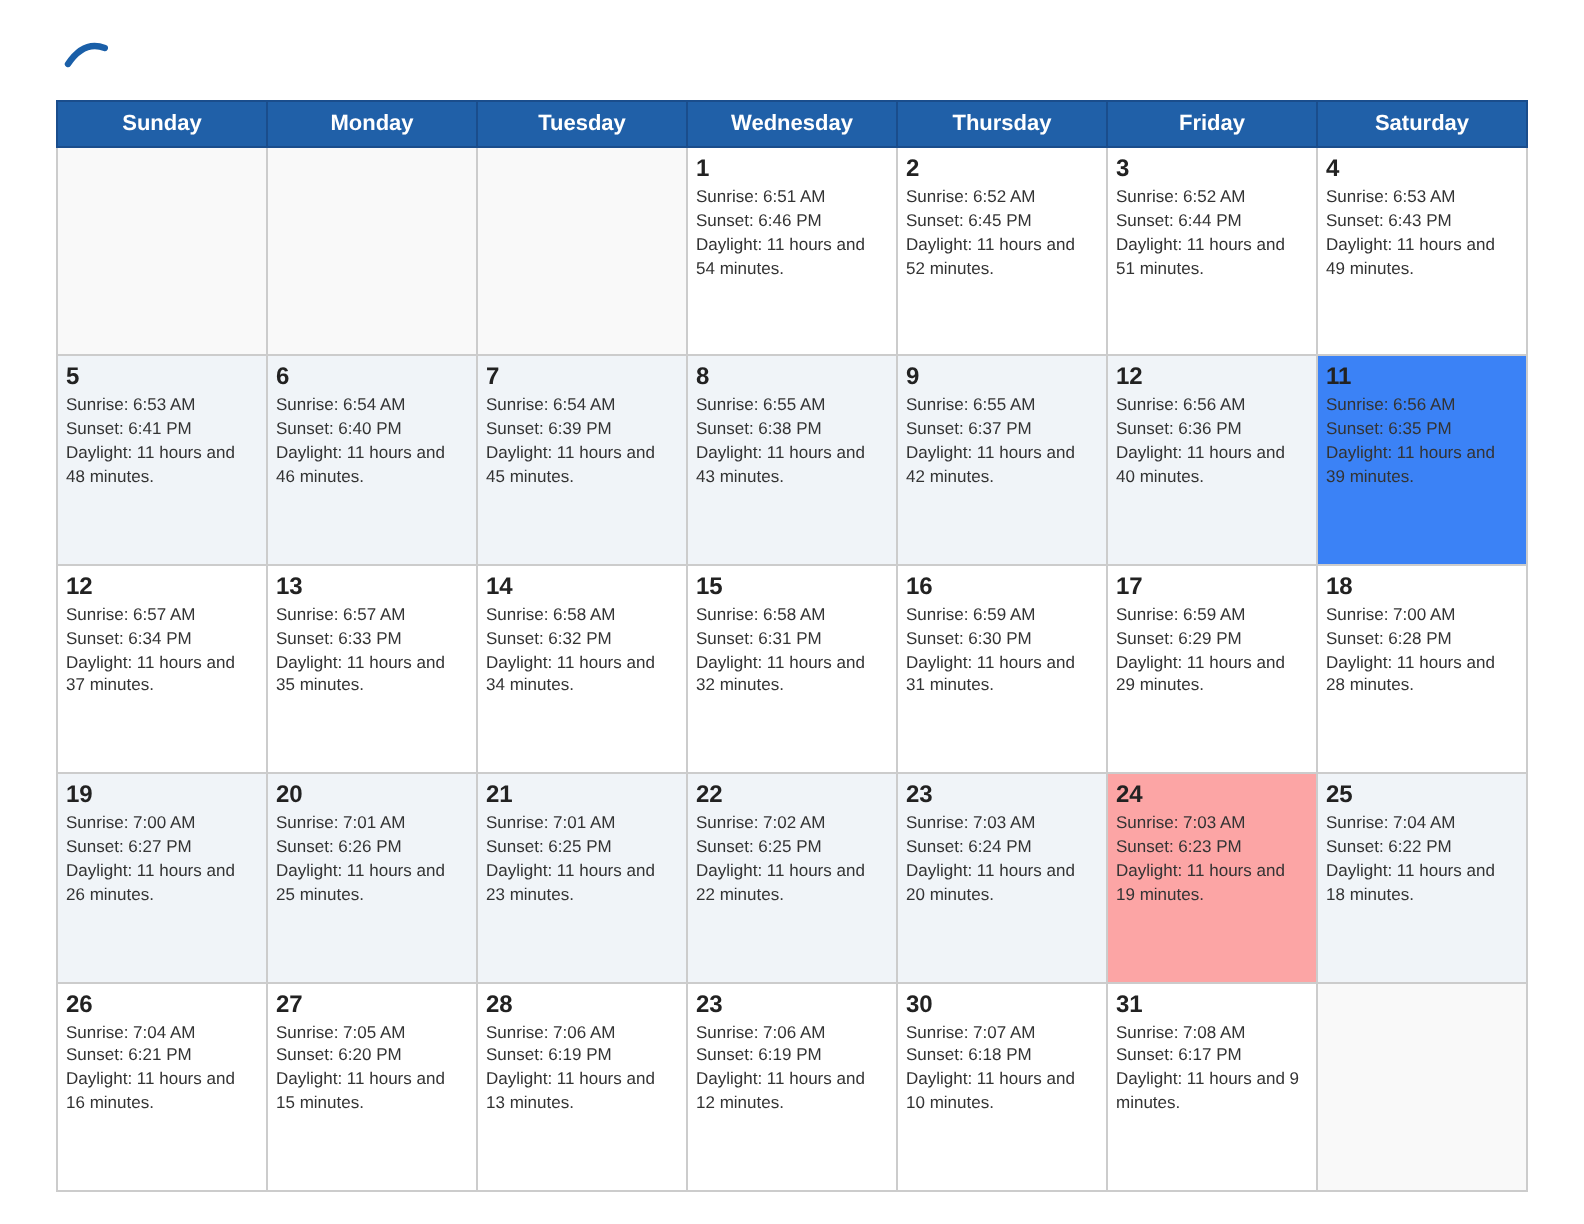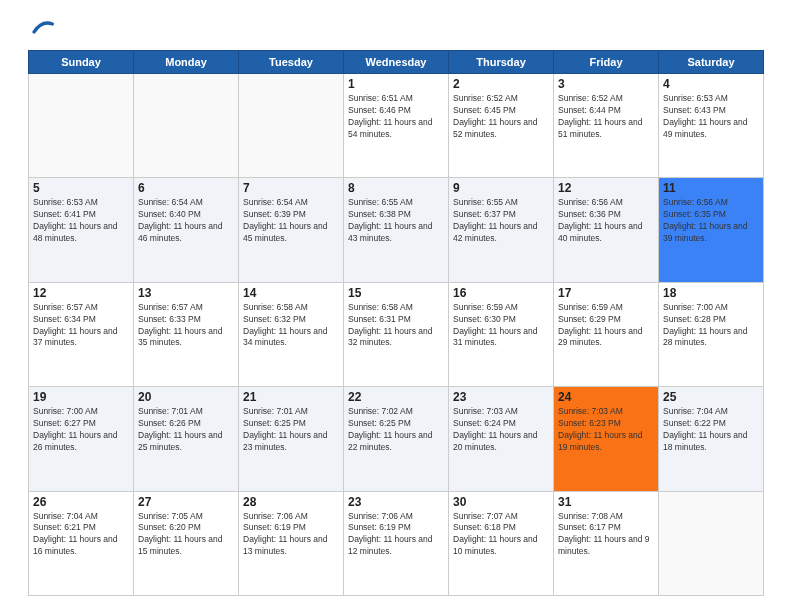--- a/index.html
+++ b/index.html
@@ -230,21 +230,21 @@
             <div class="day-info">Sunrise: 7:01 AM<br>Sunset: 6:25 PM<br>Daylight: 11 hours and 23 minutes.</div>
           </td>
           <td style="background: rgb(240, 244, 248);">
             <div class="day-number">22</div>
             <div class="day-info">Sunrise: 7:02 AM<br>Sunset: 6:25 PM<br>Daylight: 11 hours and 22 minutes.</div>
           </td>
           <td style="background: rgb(240, 244, 248);">
             <div class="day-number">23</div>
             <div class="day-info">Sunrise: 7:03 AM<br>Sunset: 6:24 PM<br>Daylight: 11 hours and 20 minutes.</div>
           </td>
-          <td style="background: #f97316;">
+          <td style="background: #fca5a5;">
             <div class="day-number">24</div>
             <div class="day-info">Sunrise: 7:03 AM<br>Sunset: 6:23 PM<br>Daylight: 11 hours and 19 minutes.</div>
           </td>
           <td style="background: rgb(240, 244, 248);">
             <div class="day-number">25</div>
             <div class="day-info">Sunrise: 7:04 AM<br>Sunset: 6:22 PM<br>Daylight: 11 hours and 18 minutes.</div>
           </td>
         </tr>
         <tr class="week-row">
           <td>

